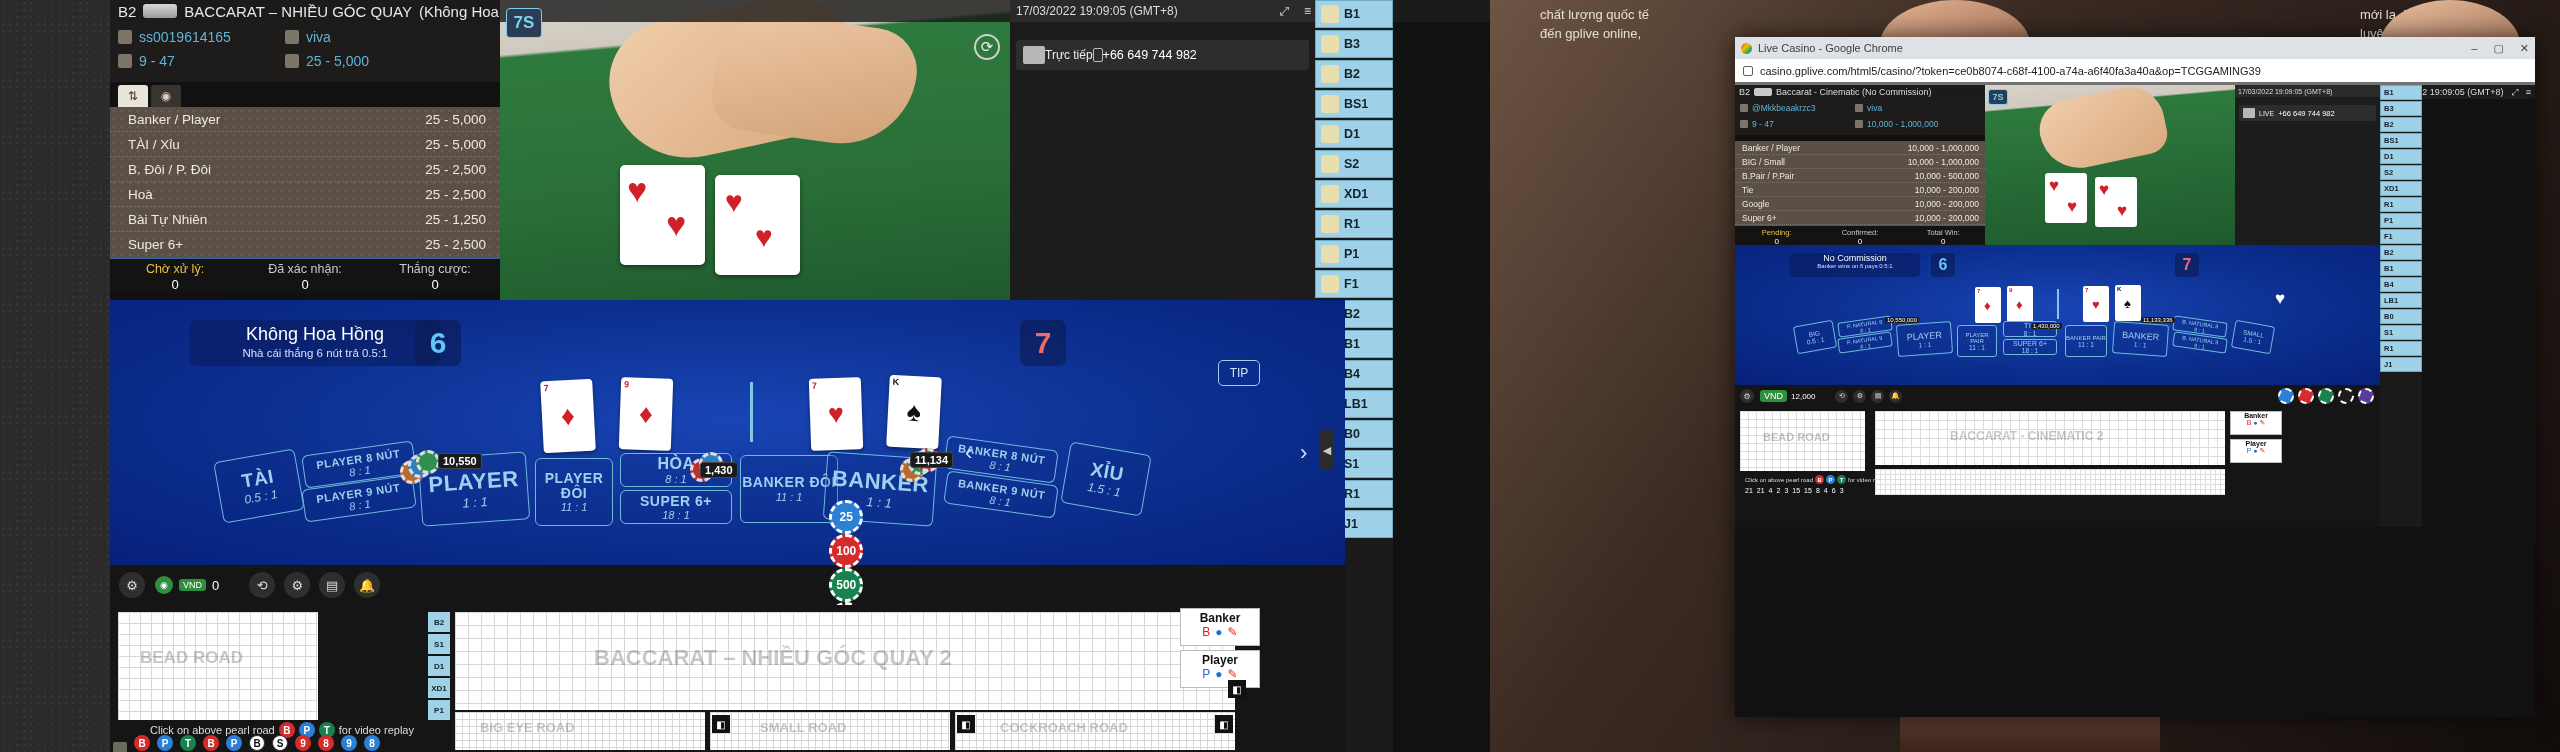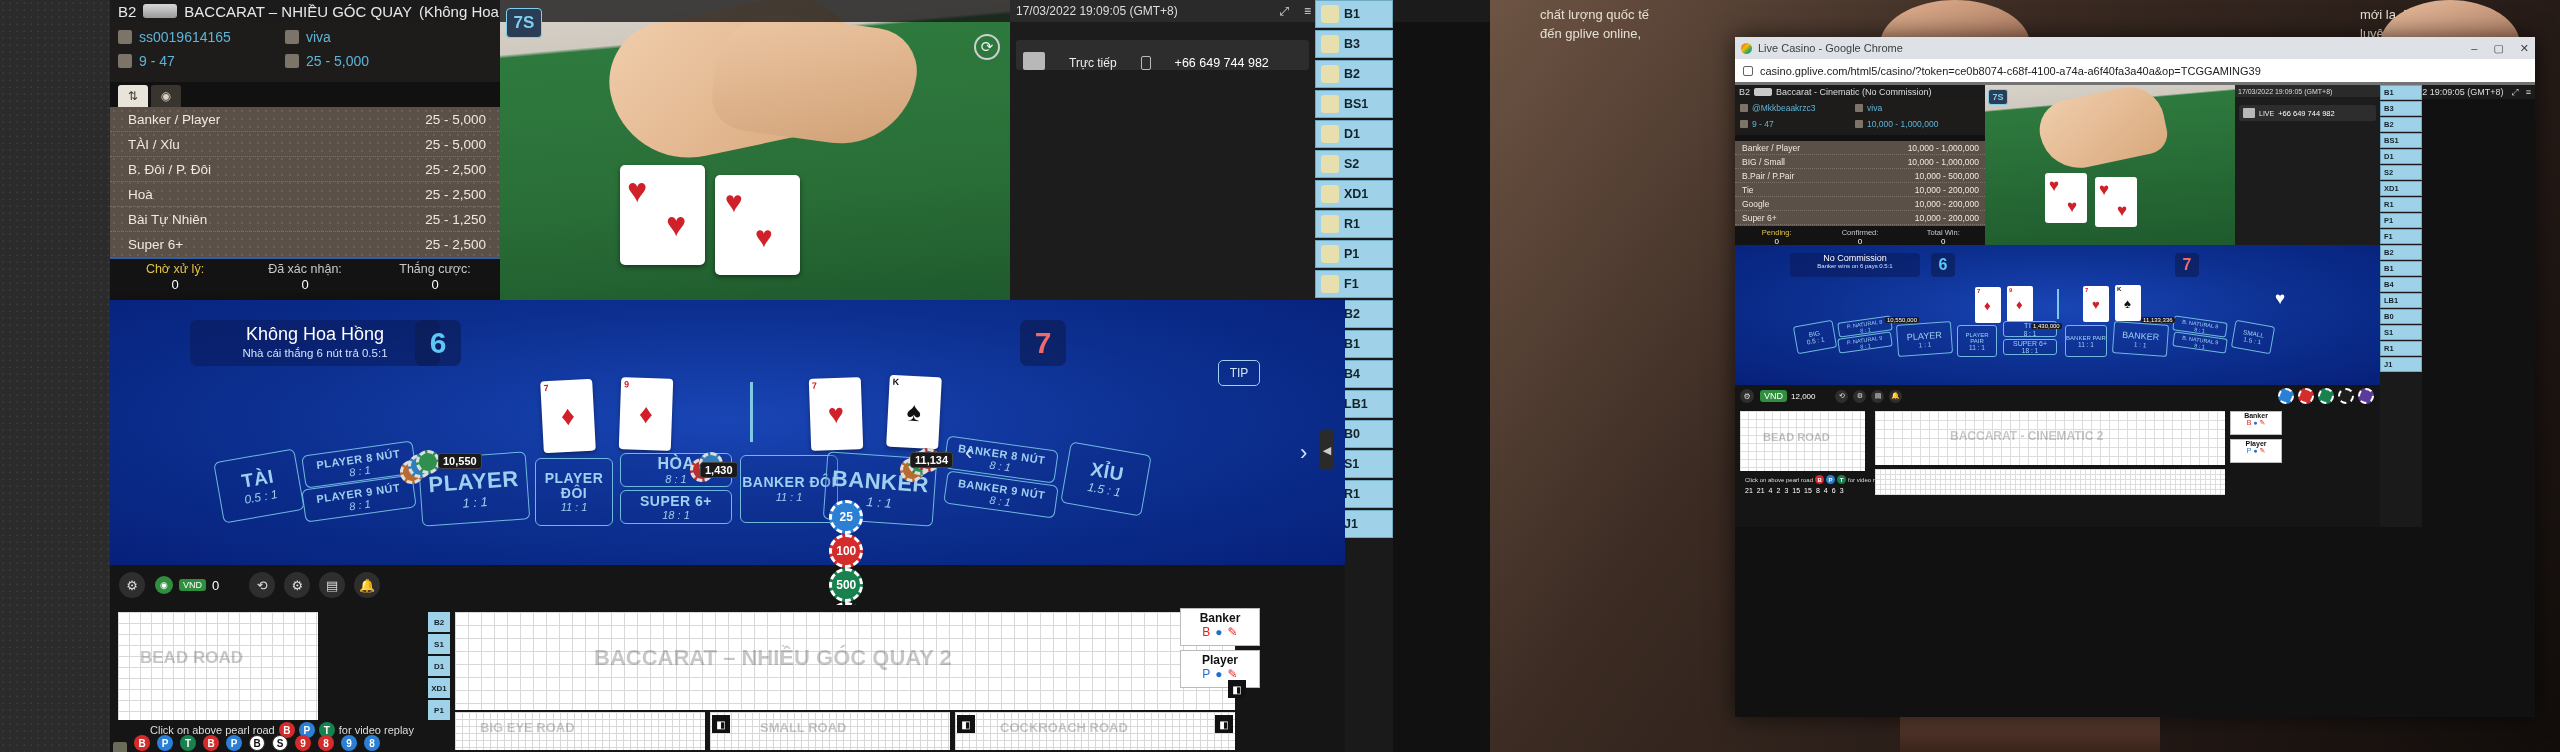--- a/index.html
+++ b/index.html
@@ -76,21 +76,21 @@
      border:1px solid #7fd0ef; border-radius:4px; color:#7fd0ef;
      font-size:17px; font-weight:bold; }
   .refresh { left:974px; top:34px; width:26px; height:26px; border-radius:50%;
      border:2px solid #cfcfcf; color:#eee; font-size:15px; }
 
   
   .chat { left:1010px; top:0; width:305px; height:300px; background:#1c1c1c; }
   .chat-head { height:22px; background:#2a2a2a; color:#ddd; font-size:12px;
      display:flex; align-items:center; padding-left:6px; gap:9px; }
   .live-row { margin:18px 6px 0 6px; height:30px; background:#2d2d2d; border-radius:3px;
-     display:flex; align-items:flex-end; gap:24px; padding:0 7px; }
+     display:flex; align-items:center; gap:0; padding:0 7px; }
   .thumbicon { width:22px; height:18px; background:#b8b8b8; border-radius:2px; }
 
   
   .sidelist { left:1315px; top:0; width:78px; height:752px; background:#1a1a1a;
      overflow:hidden; }
   .stile { height:28px; margin:0 0 2px 0; background:#9fd2e8; display:flex;
      align-items:center; gap:5px; padding-left:5px; font-size:12.5px; color:#13222b; font-weight:bold;
      border:1px solid #6fa9c2; }
   .stile .tico { width:18px;height:18px;background:#e8dfae;border-radius:3px;}
 

